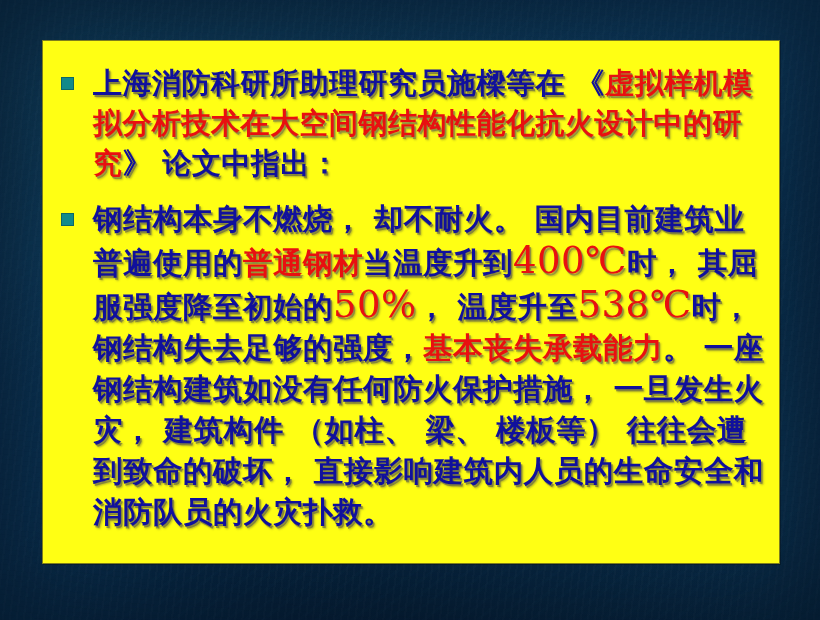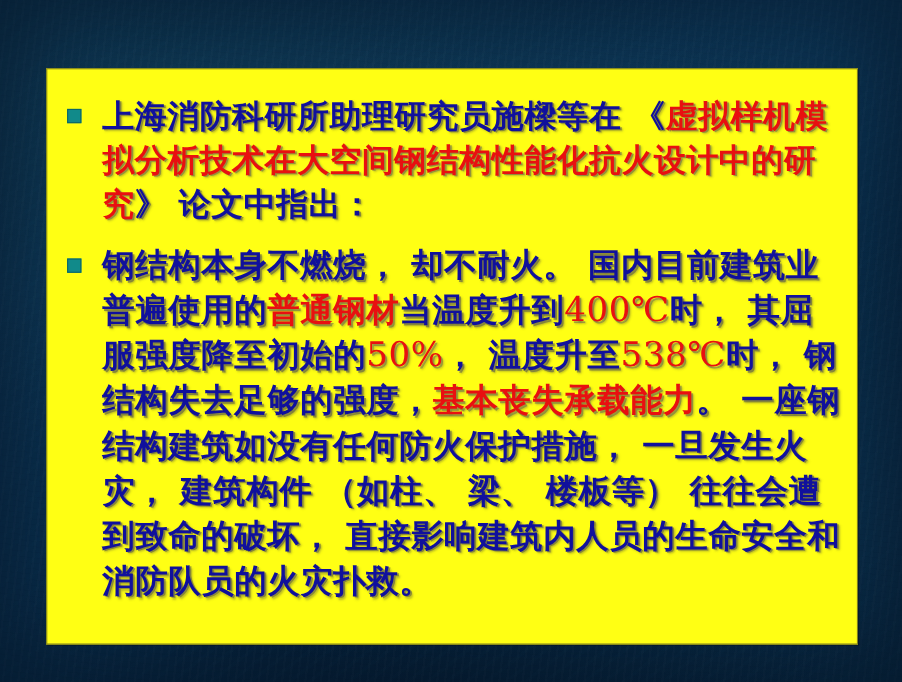--- a/index.html
+++ b/index.html
@@ -47,21 +47,21 @@
     position: absolute;
     inset: 0;
     pointer-events: none;
     box-shadow: inset 0 0 80px 22px rgba(3,18,34,0.55);
   }
 
   
   #content-panel {
     position: absolute;
     left: 42px;
-    top: 62px;
+    top: 40px;
     width: 738px;
     height: 524px;
     box-sizing: border-box;
     background: #ffff14;
     border: 1px solid #7e7e1c;
     box-shadow: 1px 1px 0 rgba(0,0,0,0.25);
     padding: 14px 14px 10px 10px;
     overflow: hidden;
   }
 
@@ -109,21 +109,21 @@
     color: #e81010;
     text-shadow:
        1.5px 1.5px 0 rgba(90,90,90,0.5),
        2.5px 2.5px 2px rgba(60,60,60,0.32);
   }
 
   
   .num {
     font-family: "DejaVu Serif", "Liberation Serif", serif;
     font-weight: normal;
-    font-size: 31px;
+    font-size: 37px;
   }
 </style>
 </head>
 <body>
 
 <div id="slide">
 
   <div id="bg-texture"></div>
   <div id="bg-vignette"></div>
 

